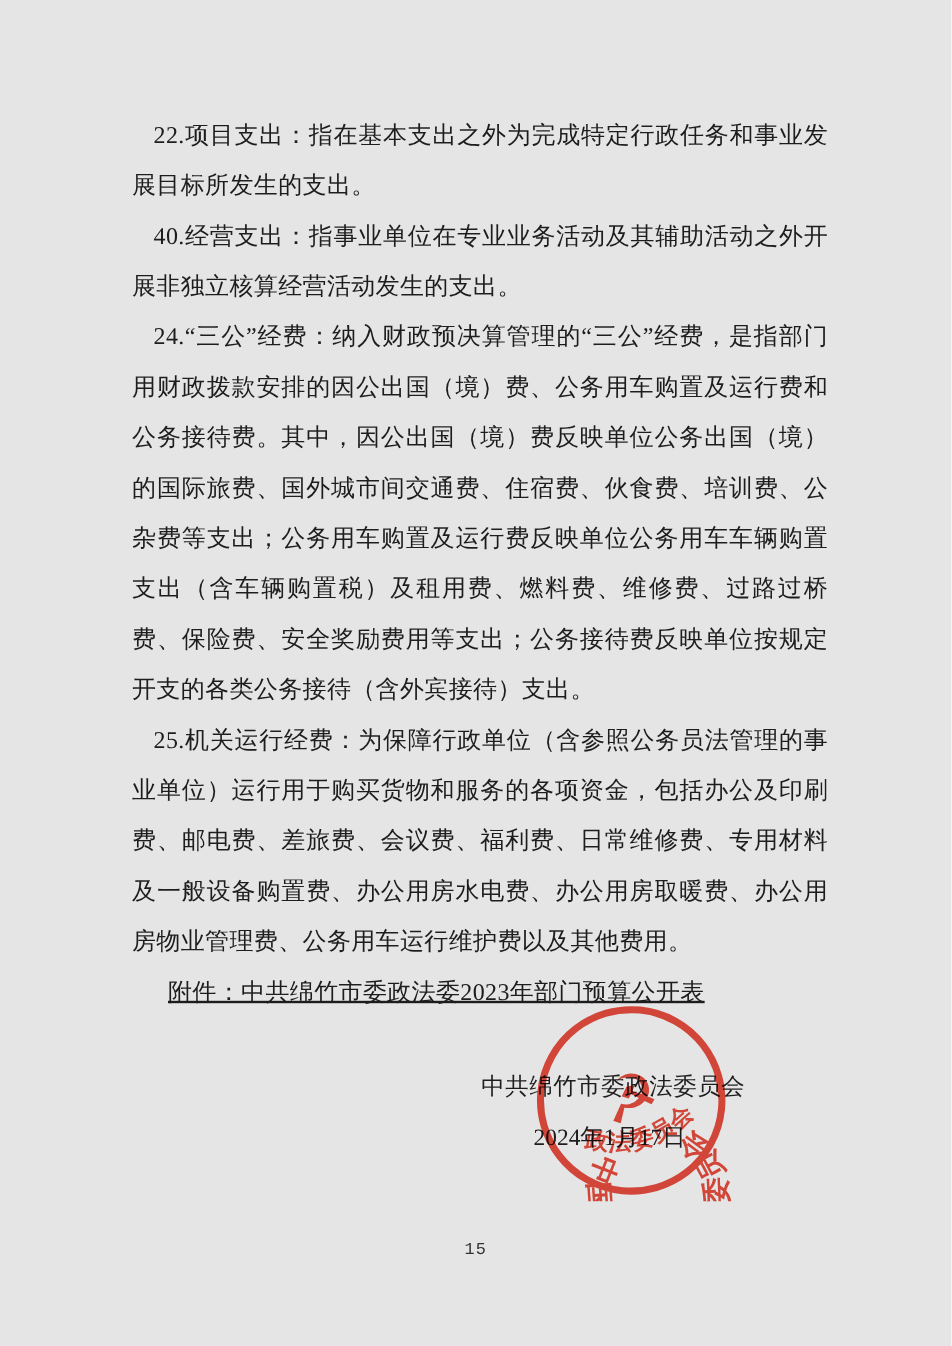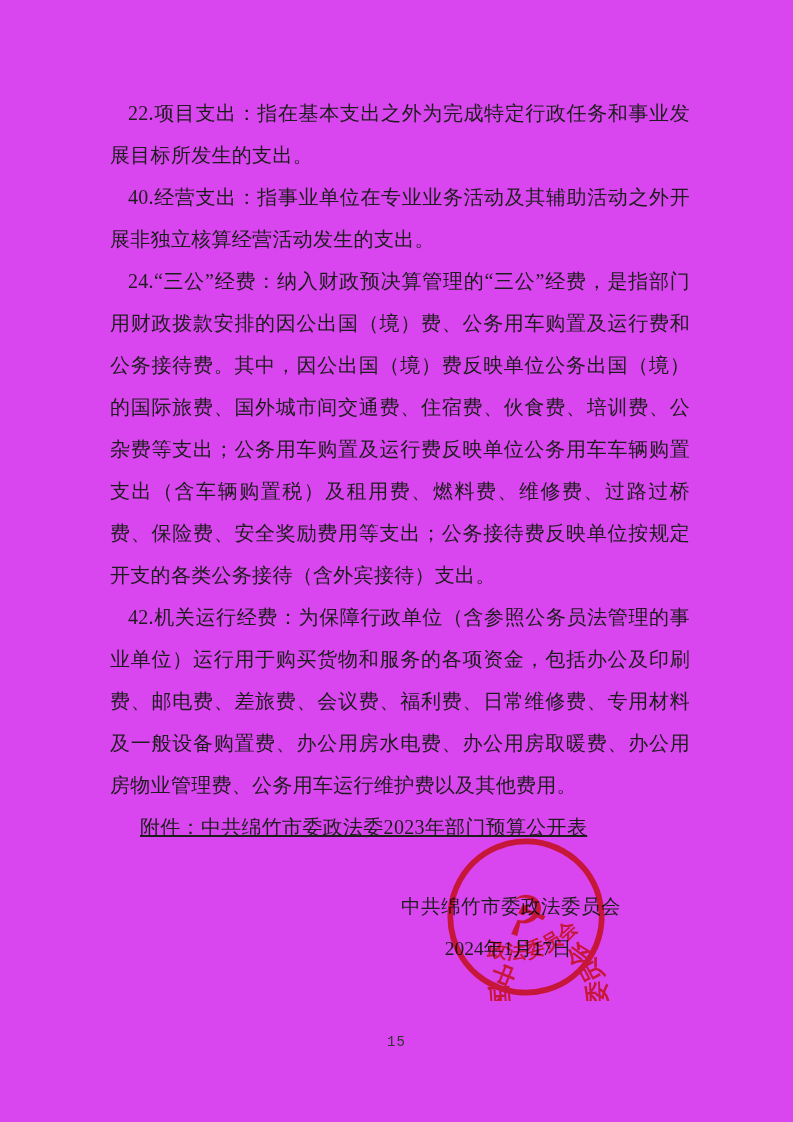--- a/index.html
+++ b/index.html
@@ -5,21 +5,21 @@
   * { margin: 0; padding: 0; box-sizing: border-box; }
   html, body { background: #ffffff; }
   body {
     width: 793px; height: 1122px;
     position: relative;
     font-family: "Liberation Serif", "DejaVu Serif", serif;
     overflow: hidden;
   }
   .page {
     position: absolute; inset: 0;
-    background: #d946ef;
+    background: #e5e5e5;
     color: #1d1d1d;
   }
   .content {
     position: absolute;
     left: 110px; top: 92px;
     width: 580px;
   }
   .para {
     font-size: 20px;
     line-height: 42px;
@@ -93,21 +93,21 @@
 </style>
 </head>
 <body>
 
 <div class="page">
 
   <main class="content">
     <p class="para">22.项目支出：指在基本支出之外为完成特定行政任务和事业发展目标所发生的支出。</p>
     <p class="para">40.经营支出：指事业单位在专业业务活动及其辅助活动之外开展非独立核算经营活动发生的支出。</p>
     <p class="para">24.“三公”经费：纳入财政预决算管理的“三公”经费，是指部门用财政拨款安排的因公出国（境）费、公务用车购置及运行费和公务接待费。其中，因公出国（境）费反映单位公务出国（境）的国际旅费、国外城市间交通费、住宿费、伙食费、培训费、公杂费等支出；公务用车购置及运行费反映单位公务用车车辆购置支出（含车辆购置税）及租用费、燃料费、维修费、过路过桥费、保险费、安全奖励费用等支出；公务接待费反映单位按规定开支的各类公务接待（含外宾接待）支出。</p>
-    <p class="para">42.机关运行经费：为保障行政单位（含参照公务员法管理的事业单位）运行用于购买货物和服务的各项资金，包括办公及印刷费、邮电费、差旅费、会议费、福利费、日常维修费、专用材料及一般设备购置费、办公用房水电费、办公用房取暖费、办公用房物业管理费、公务用车运行维护费以及其他费用。</p>
+    <p class="para">25.机关运行经费：为保障行政单位（含参照公务员法管理的事业单位）运行用于购买货物和服务的各项资金，包括办公及印刷费、邮电费、差旅费、会议费、福利费、日常维修费、专用材料及一般设备购置费、办公用房水电费、办公用房取暖费、办公用房物业管理费、公务用车运行维护费以及其他费用。</p>
     <p class="para attachment">附件：中共绵竹市委政法委2023年部门预算公开表</p>
   </main>
 
   <div class="signature">
     <div class="sig-org">中共绵竹市委政法委员会</div>
     <div class="sig-date">2024年1月17日</div>
   </div>
 
   <div class="seal">
     <svg viewBox="0 0 200 200" xmlns="http://www.w3.org/2000/svg">

